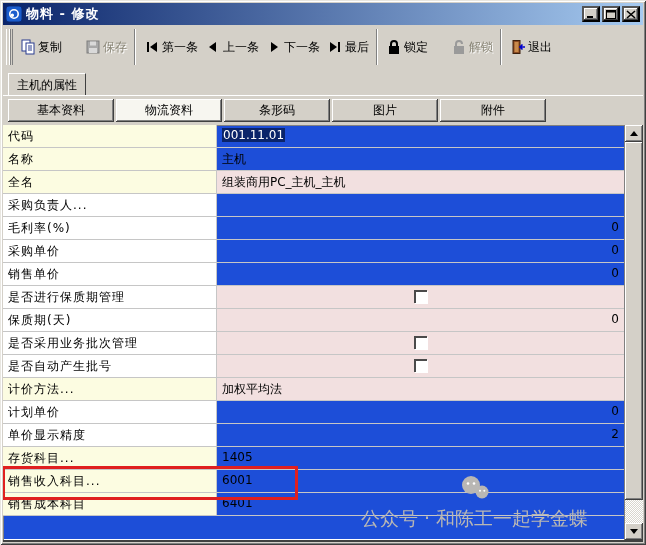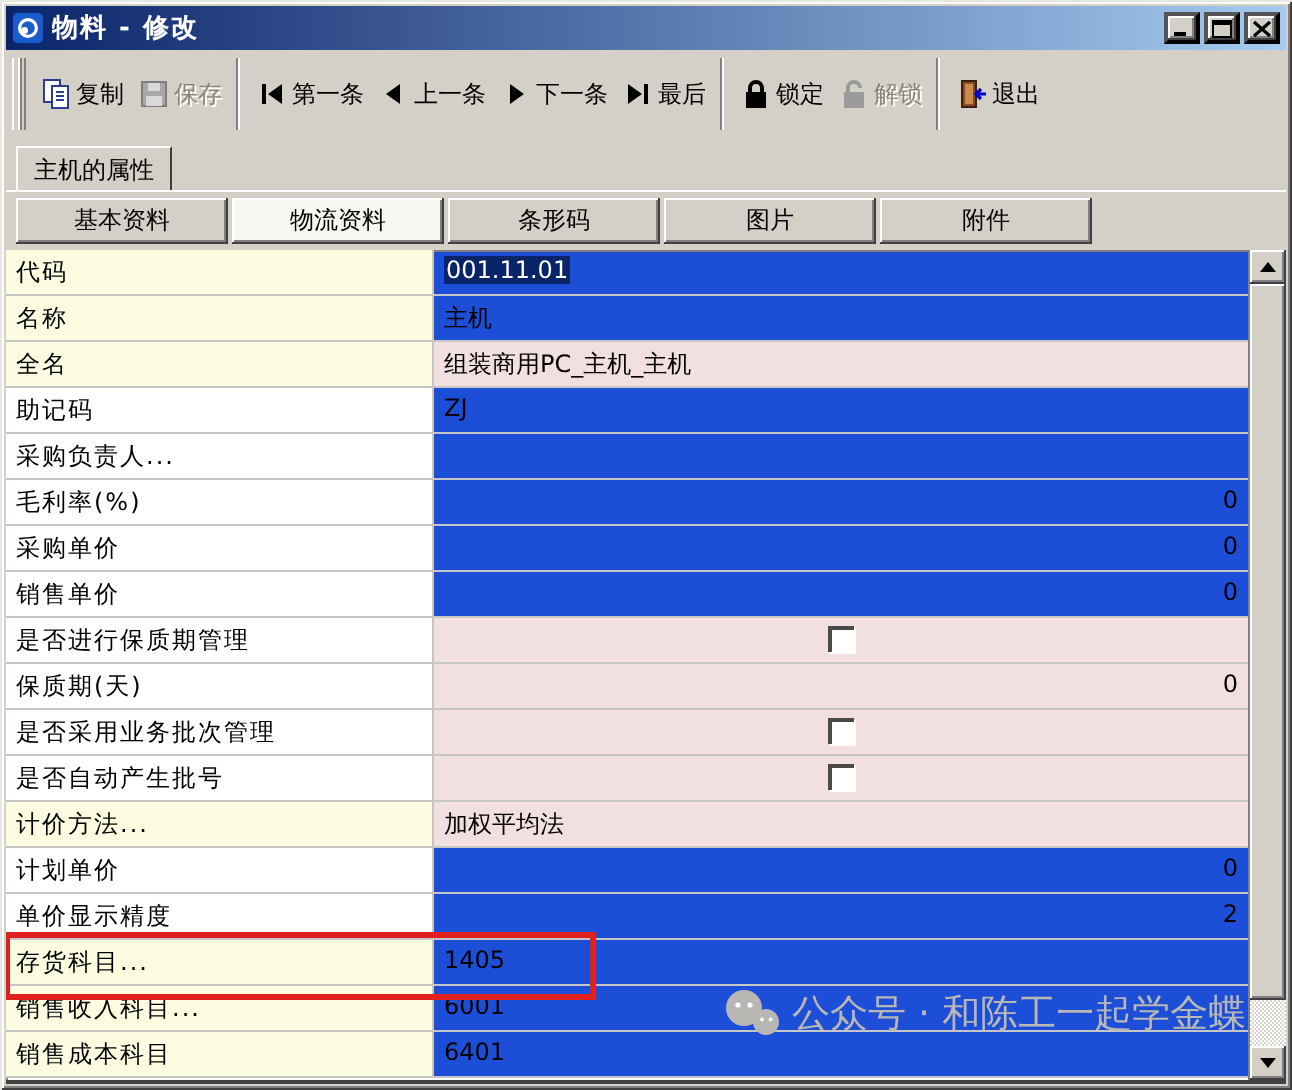--- a/index.html
+++ b/index.html
@@ -20,21 +20,21 @@
   .title-text{color:#fff;font-weight:bold;font-size:13px;letter-spacing:1px;flex:1;white-space:nowrap;overflow:hidden;}
   .win-btn{width:18px;height:16px;background:var(--chrome);margin-left:2px;display:flex;align-items:center;justify-content:center;
     box-shadow:inset -1px -1px 0 #404040, inset 1px 1px 0 #fff, inset -2px -2px 0 #808080;cursor:default;}
   
   .toolbar{flex:0 0 44px;display:flex;align-items:stretch;padding:2px 2px 2px 2px;}
   .grip{width:7px;margin:2px 3px 2px 1px;border-left:1px solid #fff;border-right:1px solid #808080;
     box-shadow:inset 2px 0 0 #d4d0c8, inset 3px 0 0 #fff, inset 4px 0 0 #808080;}
   .tb-btn{display:flex;align-items:center;justify-content:center;gap:1px;
     padding:1px 3px;min-width:32px;background:transparent;border:none;color:#000;font-size:12px;}
   .tb-btn .ic{width:18px;height:16px;display:flex;align-items:center;justify-content:center;}
-  .tb-btn.disabled{color:#8a8677;text-shadow:1px 1px 0 #fff;}
+  .tb-btn.disabled{color:#8a8677;text-shadow:1px 1px 0 #fff;margin-left:16px;}
   .tb-sep{width:2px;margin:2px 4px;border-left:1px solid #808080;border-right:1px solid #fff;}
   
   .tabstrip{flex:0 0 27px;position:relative;padding-top:4px;}
   .page-tab{display:inline-block;margin-left:5px;height:22px;padding:3px 8px 0 8px;background:var(--chrome);
     border-top:1px solid #fff;border-left:1px solid #fff;border-right:1px solid #404040;position:relative;z-index:2;text-align:center;}
   .tabstrip::after{content:"";position:absolute;left:0;right:0;bottom:0;border-top:1px solid #fff;}
   
   .subtabs{flex:0 0 29px;display:flex;gap:2px;padding:3px 0 2px 5px;align-items:flex-start;}
   .subtab{width:106px;height:23px;display:flex;align-items:center;justify-content:center;font-size:12px;background:var(--chrome);
     box-shadow:inset -1px -1px 0 #404040, inset 1px 1px 0 #fff, inset -2px -2px 0 #808080;border:none;}
@@ -58,22 +58,22 @@
   .scrollbar{flex:0 0 19px;background:var(--chrome);display:flex;flex-direction:column;border-left:1px solid #808080;z-index:5;}
   .sb-btn{height:17px;flex:0 0 17px;background:var(--chrome);display:flex;align-items:center;justify-content:center;
     box-shadow:inset -1px -1px 0 #404040, inset 1px 1px 0 #fff, inset -2px -2px 0 #808080;border:none;}
   .sb-thumb{height:358px;flex:0 0 358px;background:var(--chrome);
     box-shadow:inset -1px -1px 0 #404040, inset 1px 1px 0 #fff, inset -2px -2px 0 #808080;}
   .sb-track{flex:1;background:repeating-conic-gradient(#fff 0% 25%, #d9d6ce 0% 50%) 0 0/2px 2px;}
   .tri-up{width:0;height:0;border-left:4px solid transparent;border-right:4px solid transparent;border-bottom:5px solid #000;}
   .tri-down{width:0;height:0;border-left:4px solid transparent;border-right:4px solid transparent;border-top:5px solid #000;}
   
   .annotation-box{position:absolute;left:-1px;top:341px;width:296px;height:34px;border:3px solid var(--red);z-index:6;pointer-events:none;}
-  .watermark{position:absolute;left:358px;top:369px;display:flex;align-items:center;gap:5px;z-index:7;pointer-events:none;
-    color:#b9b7b4;font-size:19px;white-space:nowrap;}
+  .watermark{position:absolute;left:358px;top:350px;display:flex;align-items:center;gap:5px;z-index:7;pointer-events:none;
+    color:#b9b7b4;font-size:19px;white-space:nowrap;flex-direction:column;}
   .watermark .wm-ic{width:30px;height:26px;}
   svg{display:block;}
 </style>
 </head>
 <body>
 
 <div class="window">
 
   <div class="titlebar">
     <span class="title-icon" id="app-icon">
@@ -229,24 +229,20 @@
         </div>
         <div class="row">
           <div class="cell-label yellow">名称</div>
           <div class="cell-value">主机</div>
         </div>
         <div class="row">
           <div class="cell-label yellow">全名</div>
           <div class="cell-value pink">组装商用PC_主机_主机</div>
         </div>
         <div class="row">
-          <div class="cell-label">助记码</div>
-          <div class="cell-value">ZJ</div>
-        </div>
-        <div class="row">
           <div class="cell-label">采购负责人...</div>
           <div class="cell-value"></div>
         </div>
         <div class="row">
           <div class="cell-label">毛利率(%)</div>
           <div class="cell-value right">0</div>
         </div>
         <div class="row">
           <div class="cell-label">采购单价</div>
           <div class="cell-value right">0</div>

